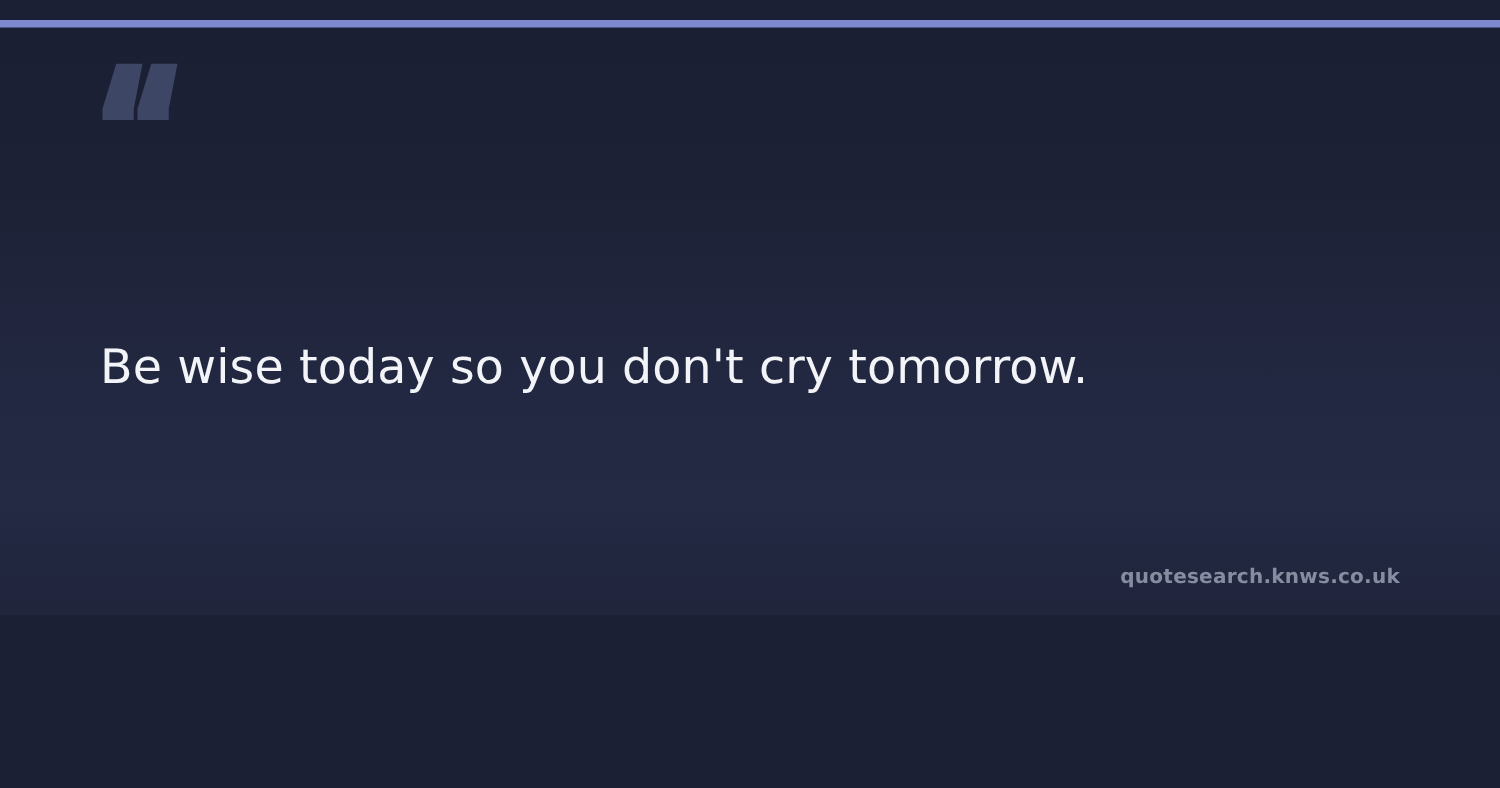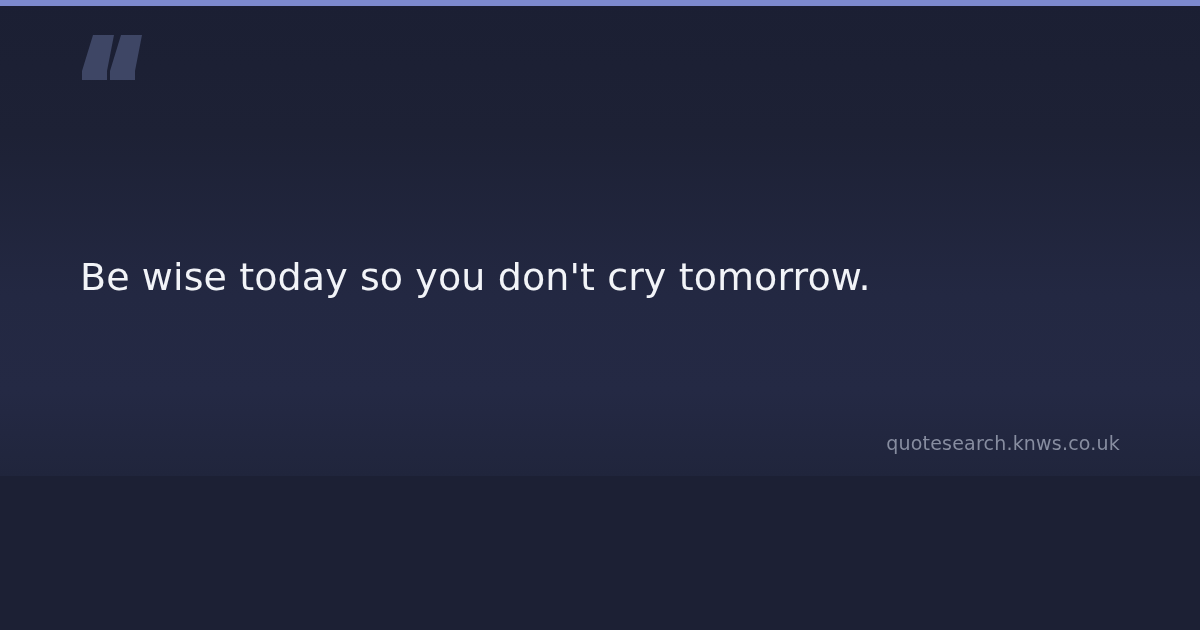--- a/index.html
+++ b/index.html
@@ -20,20 +20,21 @@
     width: 1200px;
     height: 476px;
     box-sizing: border-box;
     background: linear-gradient(180deg,
                 #1b1f33 0%,
                 #1d2135 28%,
                 #232842 62%,
                 #242944 82%,
                 #20253c 100%);
     overflow: hidden;
+    margin-top: 16px;
   }
 
   
   .accent-bar {
     position: absolute;
     top: 0;
     left: 0;
     width: 1200px;
     height: 6px;
     background: #7d8ace;
@@ -79,22 +80,22 @@
   .quote-author .dash {
     color: #8b96d8;
     margin-right: 4px;
   }
 
   
   .watermark {
     position: absolute;
     right: 80px;
     bottom: 22px;
-    font-size: 19px;
-    font-weight: 400;
+    font-size: 16px;
+    font-weight: 700;
     letter-spacing: 0.2px;
     color: #878da0;
   }
 </style>
 </head>
 <body>
 
 <div class="quote-card">
 
   <div class="accent-bar"></div>

